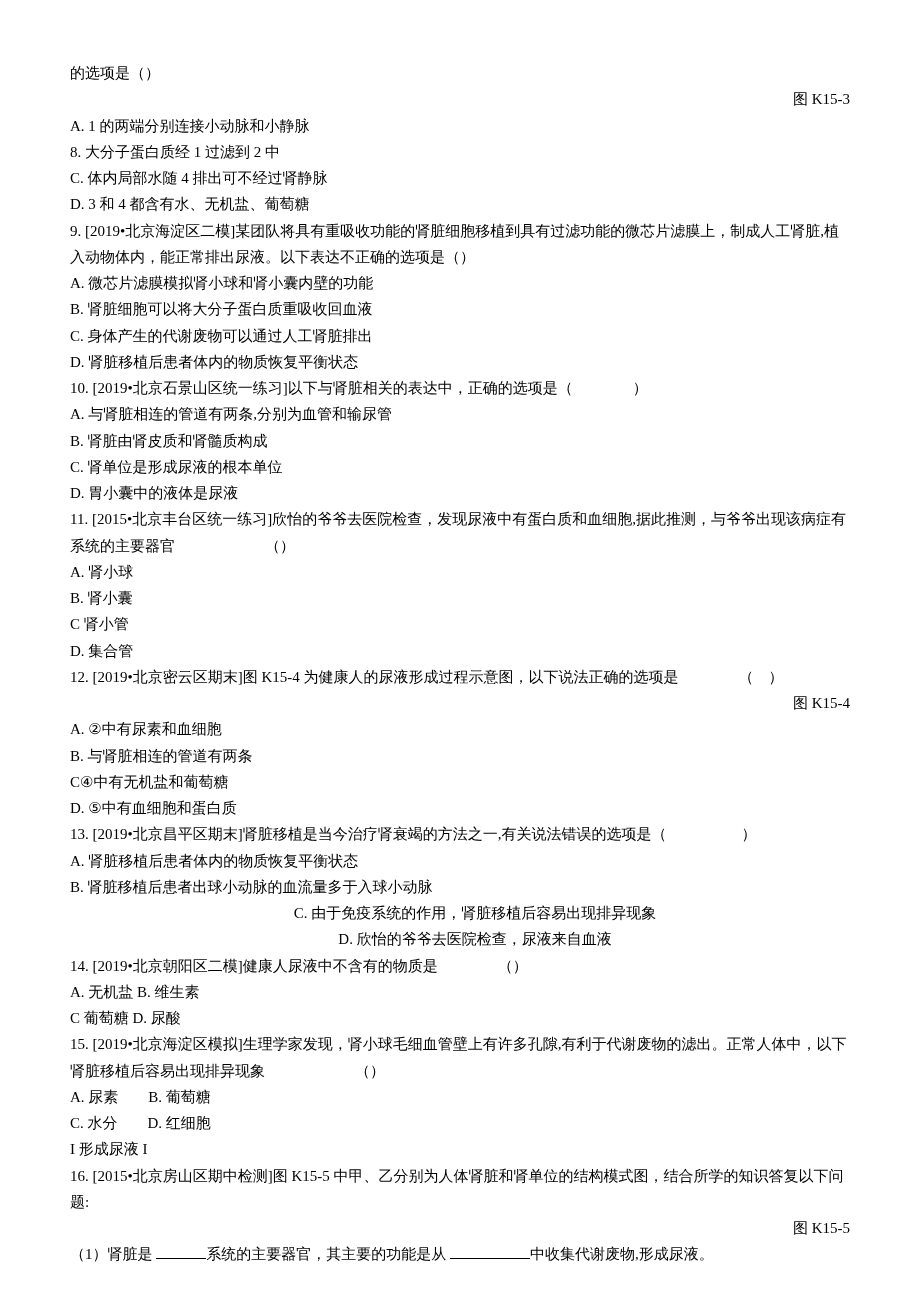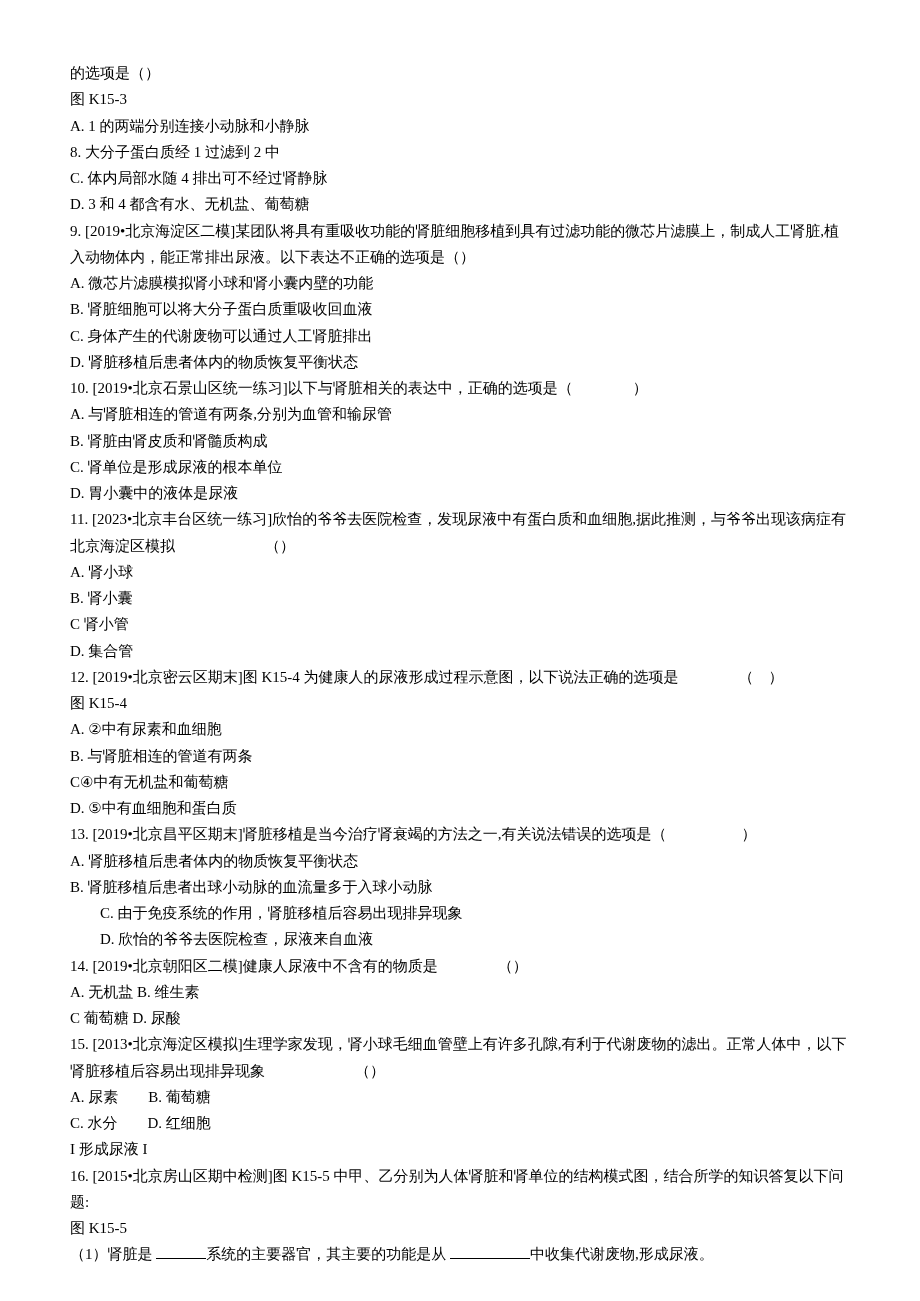--- a/index.html
+++ b/index.html
@@ -10,24 +10,25 @@
     line-height: 1.75;
     color: #000;
     background: #fff;
     width: 920px;
     box-sizing: border-box;
   }
   .line {
     display: block;
   }
   .center {
-    text-align: left;
+    text-align: right;
   }
   .indent {
     padding-left: 2em;
+    text-align: center;
   }
   .blank {
     display: inline-block;
     border-bottom: 1px solid #000;
     min-width: 50px;
     height: 1em;
     vertical-align: baseline;
   }
   .blank.long {
     min-width: 80px;
@@ -49,22 +50,22 @@
 <span class="line">B. 肾脏细胞可以将大分子蛋白质重吸收回血液</span>
 <span class="line">C. 身体产生的代谢废物可以通过人工肾脏排出</span>
 <span class="line">D. 肾脏移植后患者体内的物质恢复平衡状态</span>
 
 <span class="line">10. [2019•北京石景山区统一练习]以下与肾脏相关的表达中，正确的选项是（　　　　）</span>
 <span class="line">A. 与肾脏相连的管道有两条,分别为血管和输尿管</span>
 <span class="line">B. 肾脏由肾皮质和肾髓质构成</span>
 <span class="line">C. 肾单位是形成尿液的根本单位</span>
 <span class="line">D. 胃小囊中的液体是尿液</span>
 
-<span class="line">11. [2023•北京丰台区统一练习]欣怡的爷爷去医院检查，发现尿液中有蛋白质和血细胞,据此推测，与爷爷出现该病症有</span>
-<span class="line">北京海淀区模拟　　　　　　（）</span>
+<span class="line">11. [2015•北京丰台区统一练习]欣怡的爷爷去医院检查，发现尿液中有蛋白质和血细胞,据此推测，与爷爷出现该病症有</span>
+<span class="line">系统的主要器官　　　　　　（）</span>
 <span class="line">A. 肾小球</span>
 <span class="line">B. 肾小囊</span>
 <span class="line">C 肾小管</span>
 <span class="line">D. 集合管</span>
 
 <span class="line">12. [2019•北京密云区期末]图 K15-4 为健康人的尿液形成过程示意图，以下说法正确的选项是　　　　（　）</span>
 <span class="line center">图 K15-4</span>
 <span class="line">A. ②中有尿素和血细胞</span>
 <span class="line">B. 与肾脏相连的管道有两条</span>
 <span class="line">C④中有无机盐和葡萄糖</span>
@@ -73,21 +74,21 @@
 <span class="line">13. [2019•北京昌平区期末]肾脏移植是当今治疗肾衰竭的方法之一,有关说法错误的选项是（　　　　　）</span>
 <span class="line">A. 肾脏移植后患者体内的物质恢复平衡状态</span>
 <span class="line">B. 肾脏移植后患者出球小动脉的血流量多于入球小动脉</span>
 <span class="line indent">C. 由于免疫系统的作用，肾脏移植后容易出现排异现象</span>
 <span class="line indent">D. 欣怡的爷爷去医院检查，尿液来自血液</span>
 
 <span class="line">14. [2019•北京朝阳区二模]健康人尿液中不含有的物质是　　　　（）</span>
 <span class="line">A. 无机盐 B. 维生素</span>
 <span class="line">C 葡萄糖 D. 尿酸</span>
 
-<span class="line">15. [2013•北京海淀区模拟]生理学家发现，肾小球毛细血管壁上有许多孔隙,有利于代谢废物的滤出。正常人体中，以下</span>
+<span class="line">15. [2019•北京海淀区模拟]生理学家发现，肾小球毛细血管壁上有许多孔隙,有利于代谢废物的滤出。正常人体中，以下</span>
 <span class="line">肾脏移植后容易出现排异现象　　　　　　（）</span>
 <span class="line">A. 尿素　　B. 葡萄糖</span>
 <span class="line">C. 水分　　D. 红细胞</span>
 
 <span class="line">I 形成尿液 I</span>
 
 <span class="line">16. [2015•北京房山区期中检测]图 K15-5 中甲、乙分别为人体肾脏和肾单位的结构模式图，结合所学的知识答复以下问</span>
 <span class="line">题:</span>
 <span class="line center">图 K15-5</span>
 <span class="line">

